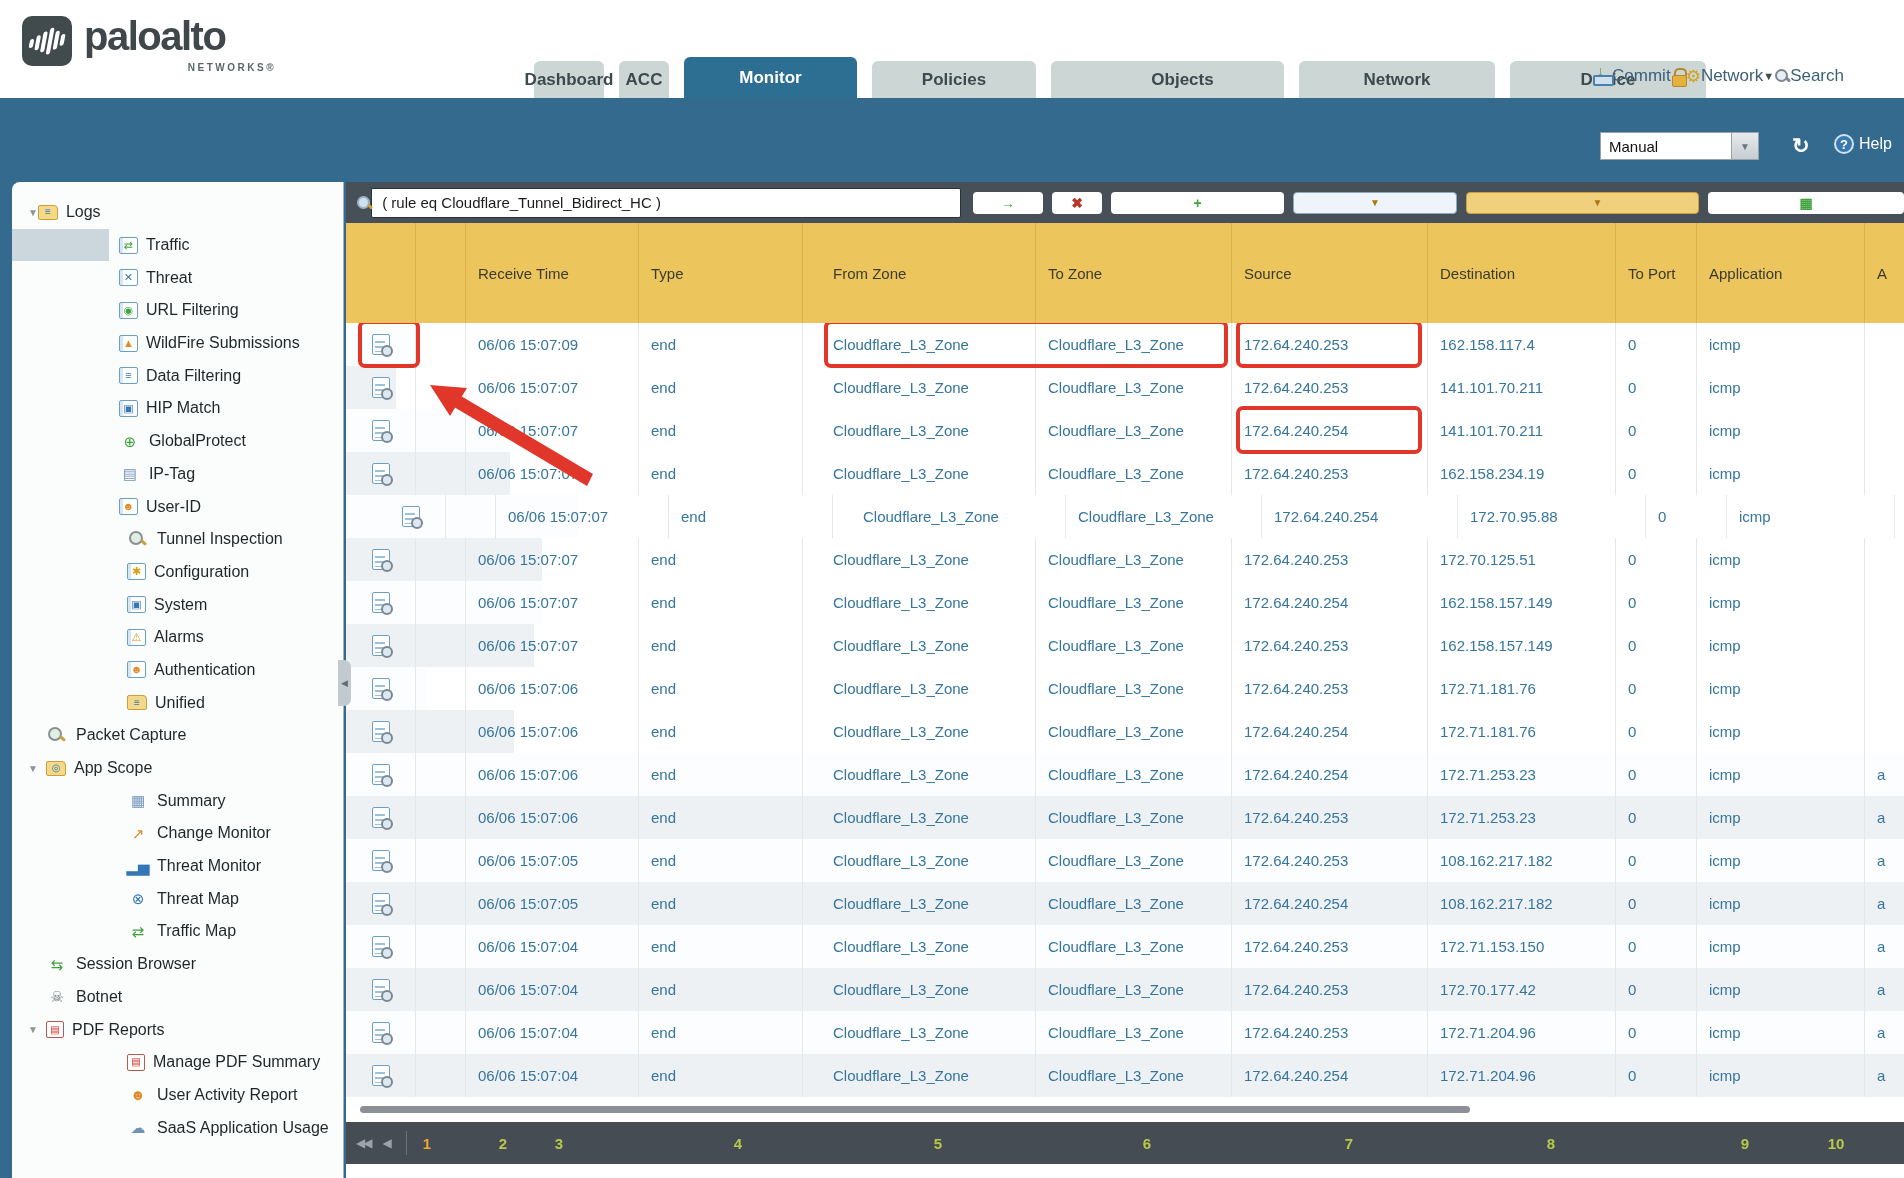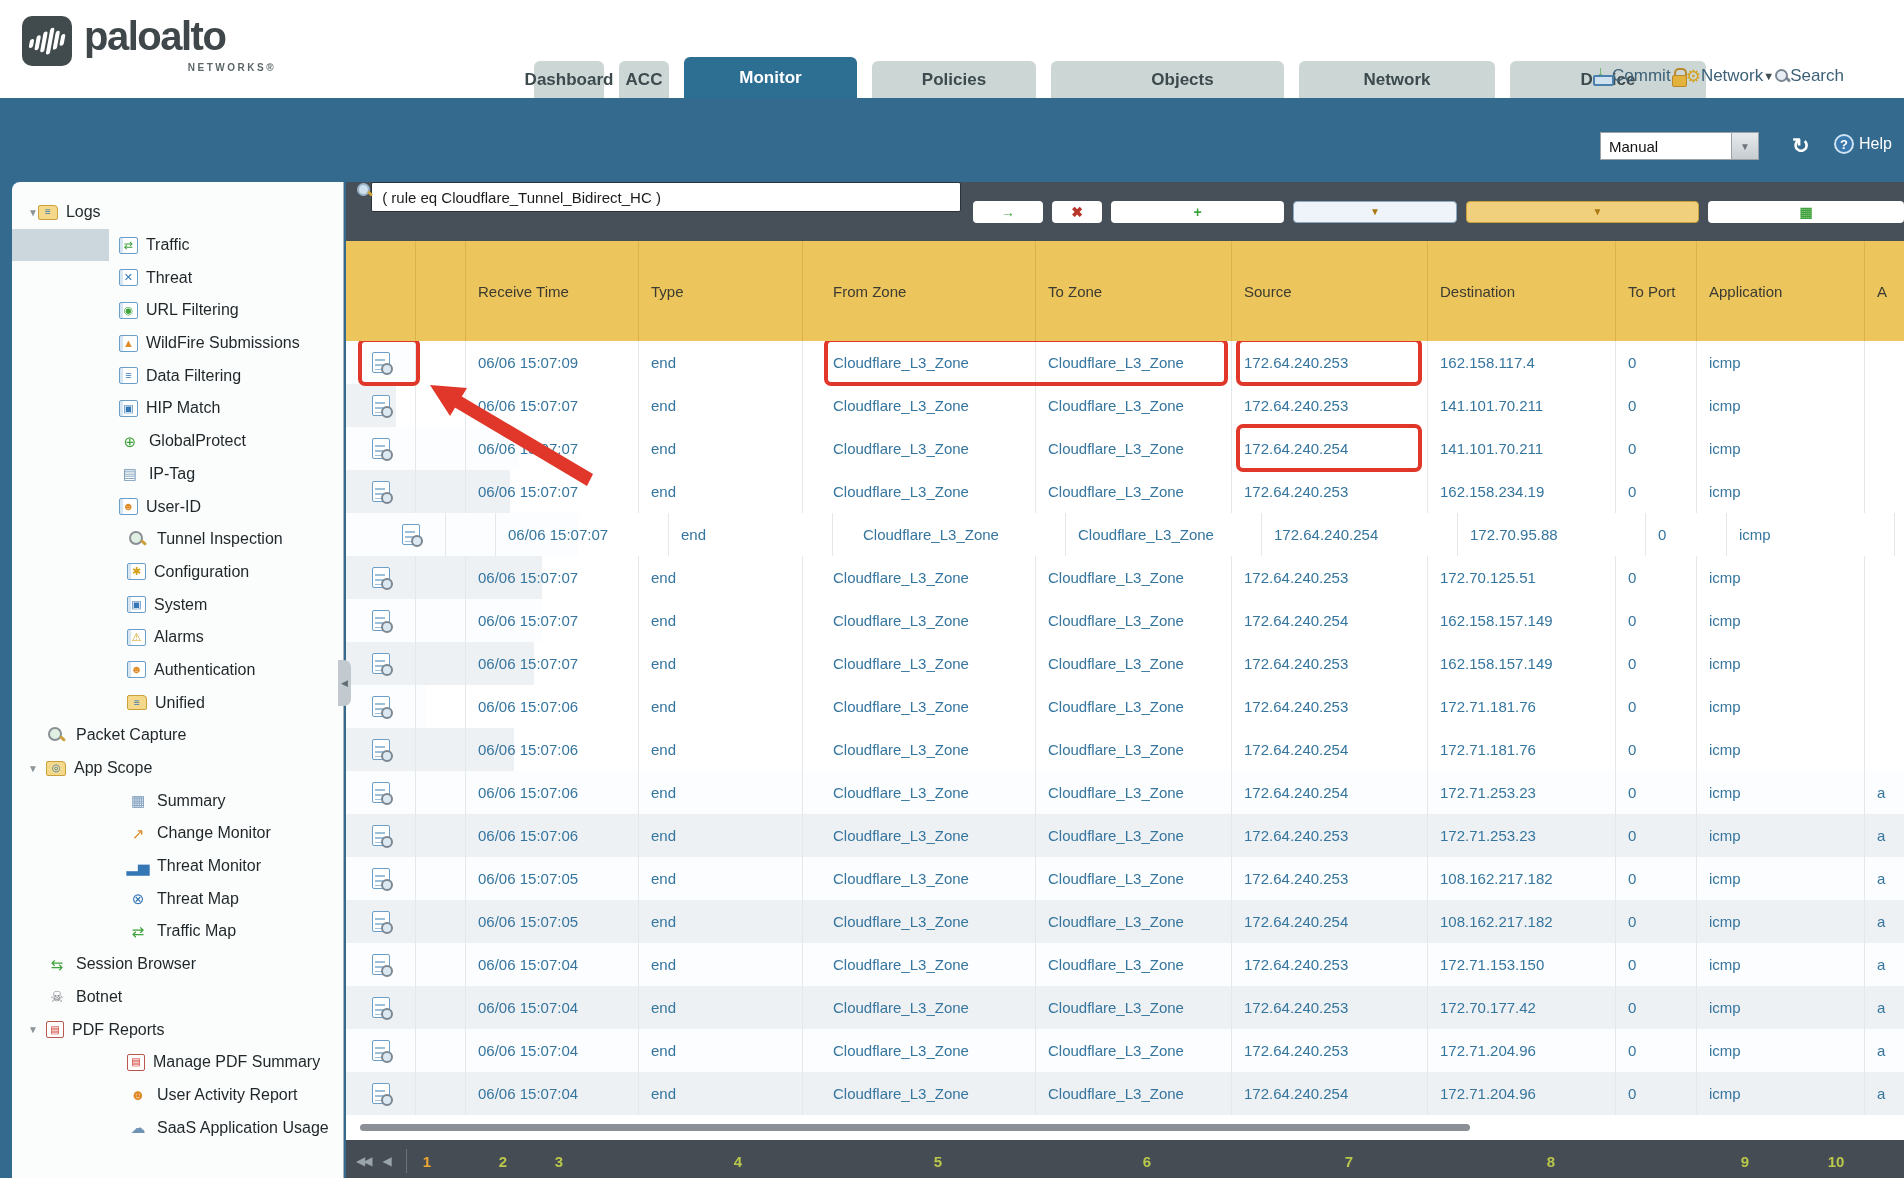--- a/index.html
+++ b/index.html
@@ -97,21 +97,21 @@
   [data-tone="red"]::after { color:#cc3327; }
   [data-tone="gray"]::after { color:#7c8287; }
   [data-tone="steel"]::after { color:#6f93b5; }
   .collapse-handle { position:absolute; left:338px; top:660px; width:13px; height:46px;
     background:#c2cad0; border-radius:0 7px 7px 0; display:flex; align-items:center;
     justify-content:center; font-size:9px; color:#5f6d75; cursor:pointer; z-index:5; }
 
   
   .main { position:absolute; left:346px; top:182px; width:1558px; height:996px;
     background:#fff; display:flex; flex-direction:column; }
-  .filterbar { height:59px; background:#474f58; display:flex; flex:none; }
+  .filterbar { height:41px; background:#474f58; display:flex; align-items:center; flex:none; }
   .filterbar .mag { margin-left:10px; }
   .filterbar .mag::before { background:#cfe0ef; border-color:#9db4c8; }
   .filterbar .mag::after { background:#c9a03c; }
   .qinput { margin-left:8px; width:1292px; height:30px; background:#fff; border:1px solid #2c3238;
     border-radius:2px; font-size:15px; color:#1c1c1c; padding:0 10px;
     font-family:"Liberation Sans", sans-serif; }
   .fbtns { display:flex; align-items:center; gap:9px; margin-left:12px; }
   .fbtn { width:22px; height:22px; border-radius:4px; display:flex; align-items:center;
     justify-content:center; font-size:14px; font-weight:bold; cursor:pointer; background:#fff; }
   .fbtn[data-kind="doc"] { background:#eef4f9; border:1px solid #8aa9c4; font-size:10px; }

